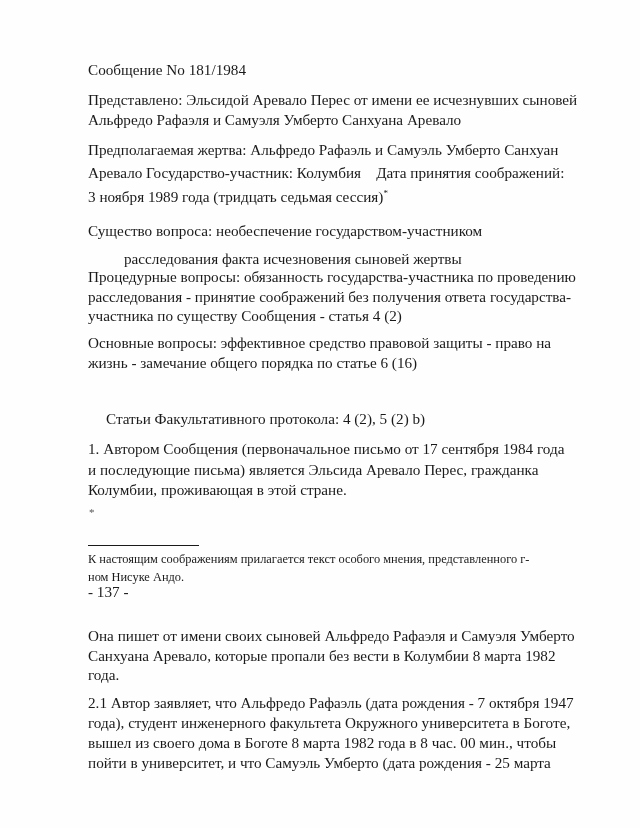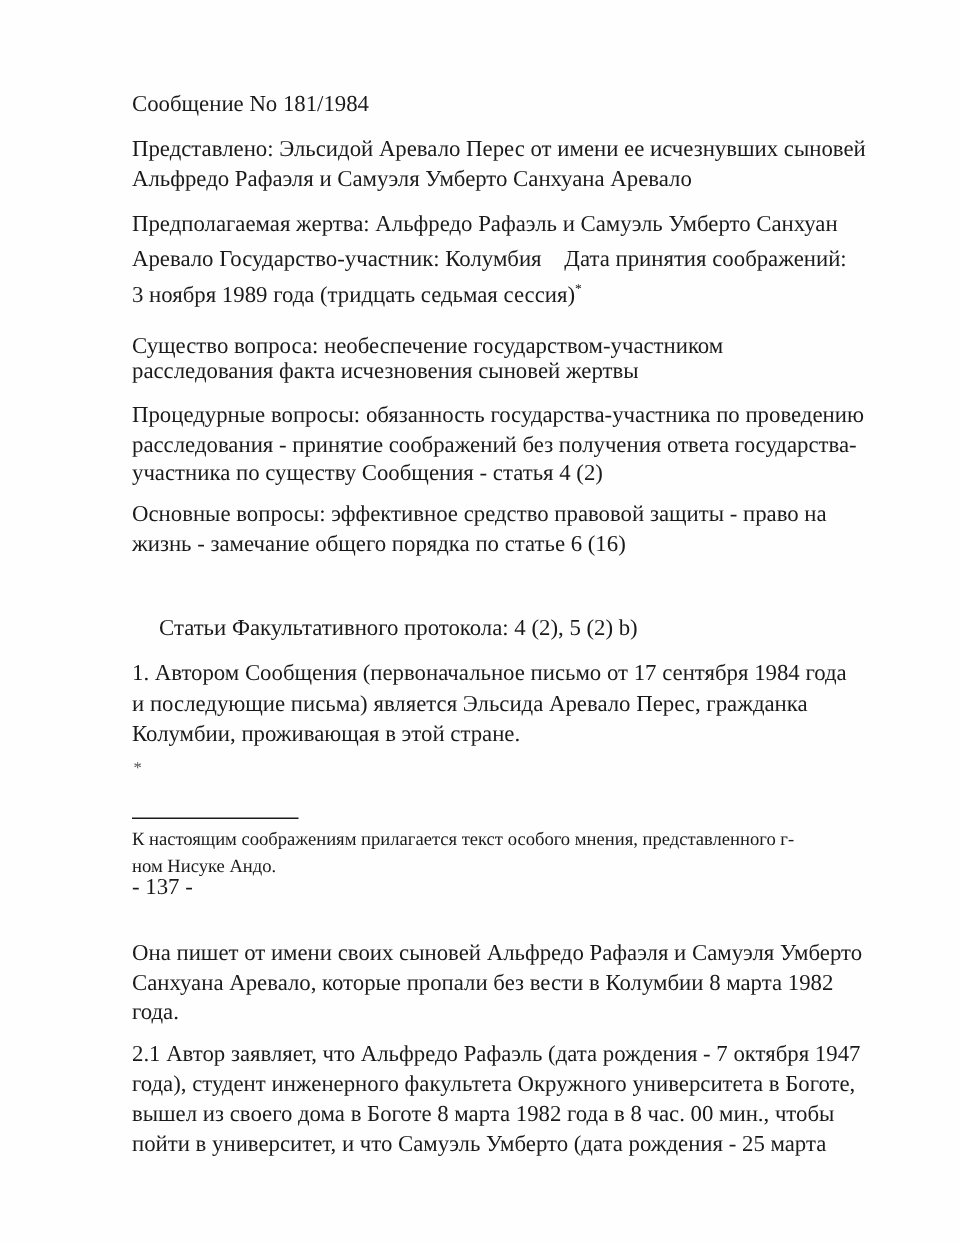--- a/index.html
+++ b/index.html
@@ -66,21 +66,21 @@
   </div>
 
   <div>
     <div class="line" style="top:140px;">Предполагаемая жертва: Альфредо Рафаэль и Самуэль Умберто Санхуан</div>
     <div class="line" style="top:163px; white-space:pre;">Аревало Государство-участник: Колумбия    Дата принятия соображений:</div>
     <div class="line" style="top:187px;text-align:center;"><span>3 ноября 1989 года (тридцать седьмая сессия)</span><span class="sup">*</span></div>
   </div>
 
   <div>
     <div class="line" style="top:201px;margin-top:20px;">Существо вопроса: необеспечение государством-участником</div>
-    <div class="line" style="top:238px;">расследования факта исчезновения сыновей жертвы</div>
+    <div class="line" style="top:249px;margin-left:36px;">расследования факта исчезновения сыновей жертвы</div>
   </div>
 
   <div>
     <div class="line" style="top:267px;">Процедурные вопросы: обязанность государства-участника по проведению</div>
     <div class="line" style="top:287px;">расследования - принятие соображений без получения ответа государства-</div>
     <div class="line" style="top:306px;">участника по существу Сообщения - статья 4 (2)</div>
   </div>
 
   <div>
     <div class="line" style="top:333px;">Основные вопросы: эффективное средство правовой защиты - право на</div>

